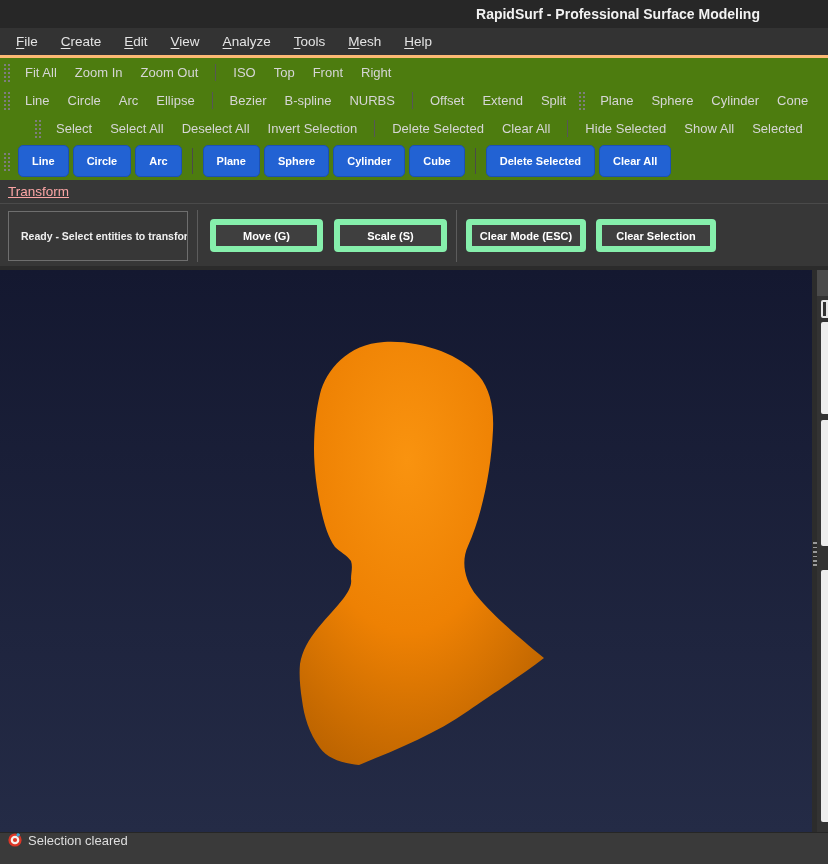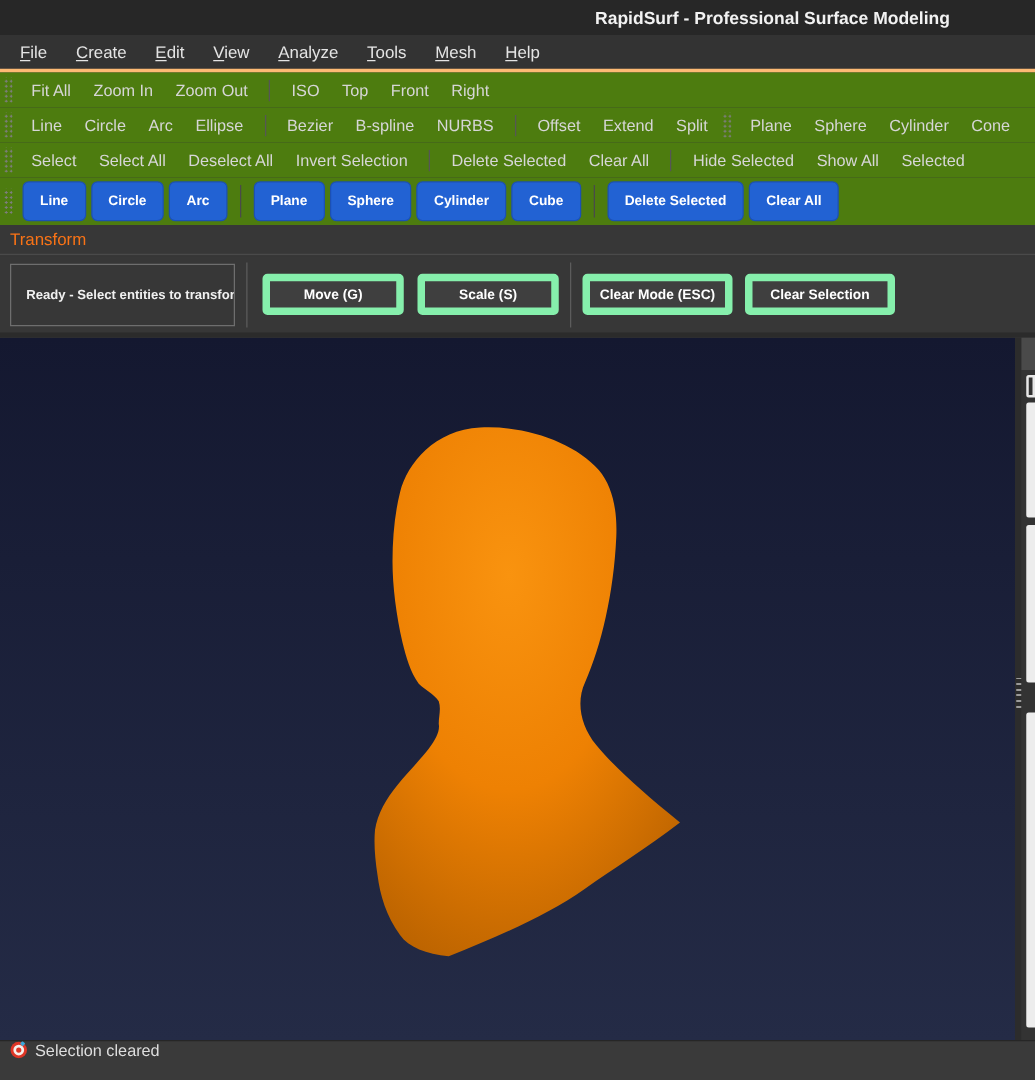--- a/index.html
+++ b/index.html
@@ -30,21 +30,21 @@
   .menu-item { color:#e4e4e4; font-size:13.5px; cursor:default; white-space:nowrap; }
   .menu-item .mn { text-decoration:underline; text-underline-offset:2px; }
 
   
   .tb-row {
     position:absolute; left:0; width:828px; background:#4d7c0f;
     display:flex; align-items:center; overflow:hidden;
   }
   .tb-row-1 { top:58px;  height:28px; }
   .tb-row-2 { top:86px;  height:28px; }
-  .tb-row-3 { top:114px; height:28px; }
+  .tb-row-3 { top:114px; height:28px;padding-left:31px; }
   .tb-row-4 { top:142px; height:38px; }
   .toolbar { display:flex; align-items:center; height:100%; }
   .grip {
     width:7px; height:20px; margin:0 6px 0 3px; flex:none;
     background-image:radial-gradient(#7e7e7e 1px, transparent 1.1px);
     background-size:4px 4px; background-position:0 1px;
   }
   .vsep { width:1px; height:17px; background:#565656; margin:0 8px; flex:none; }
   .tb-btn {
     background:transparent; border:none; color:#d6d6d6;
@@ -58,21 +58,21 @@
     white-space:nowrap; cursor:default;
   }
   .tb-row-4 .vsep { height:26px; background:#4a4a4a; }
 
   
   .xf-label-row {
     position:absolute; top:180px; left:0; width:828px; height:24px;
     background:#373737; border-bottom:1px solid #4a4a4a;
     display:flex; align-items:center; padding-left:8px;
   }
-  .xf-title { color:#f97316; font-size:13.5px; }
+  .xf-title { color:#fca5a5; font-size:13.5px;text-decoration:underline; }
   .xf-row {
     position:absolute; top:205px; left:0; width:828px; height:61px;
     background:#373737; display:flex; align-items:center; padding-left:8px;
   }
   .xf-status {
     width:180px; height:50px; border:1px solid #6e6e6e;
     color:#f0f0f0; font-size:10.5px; font-weight:bold;
     display:flex; align-items:center; padding-left:12px; white-space:nowrap;
     overflow:hidden; flex:none;
   }

